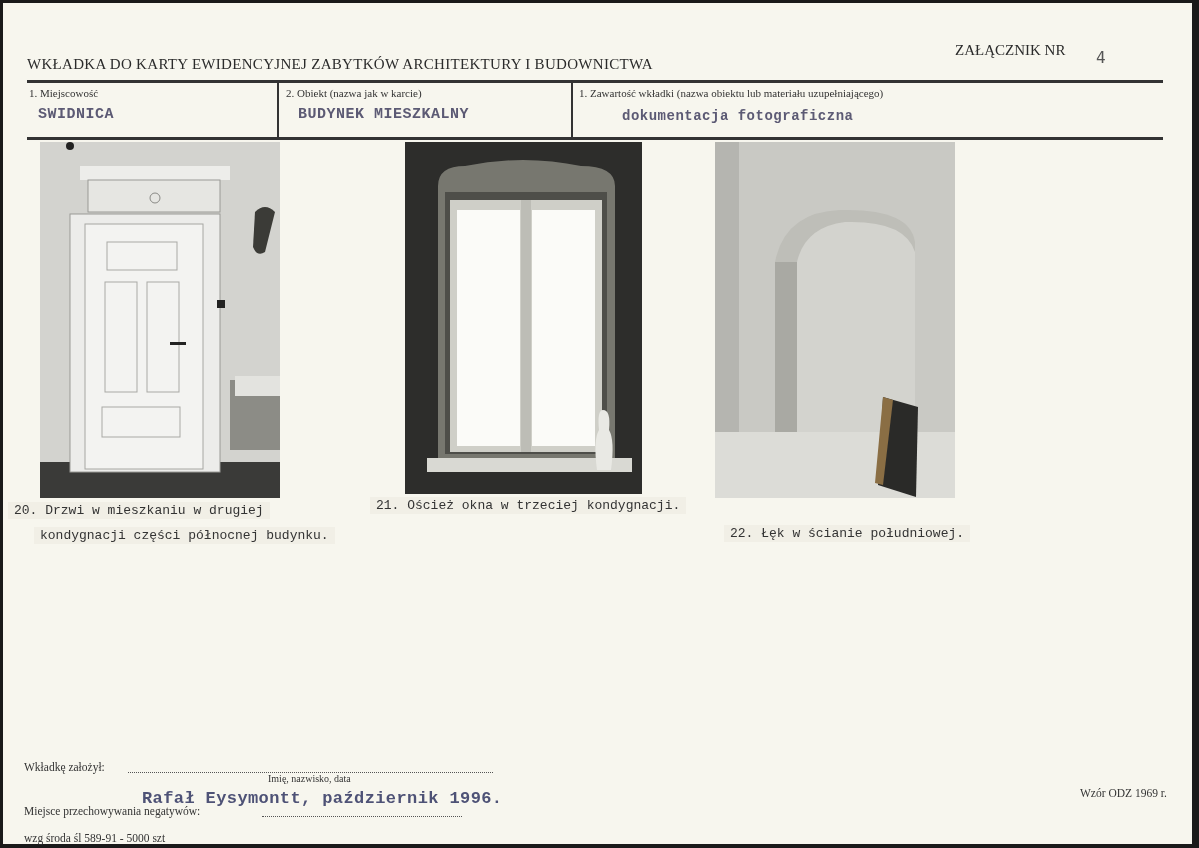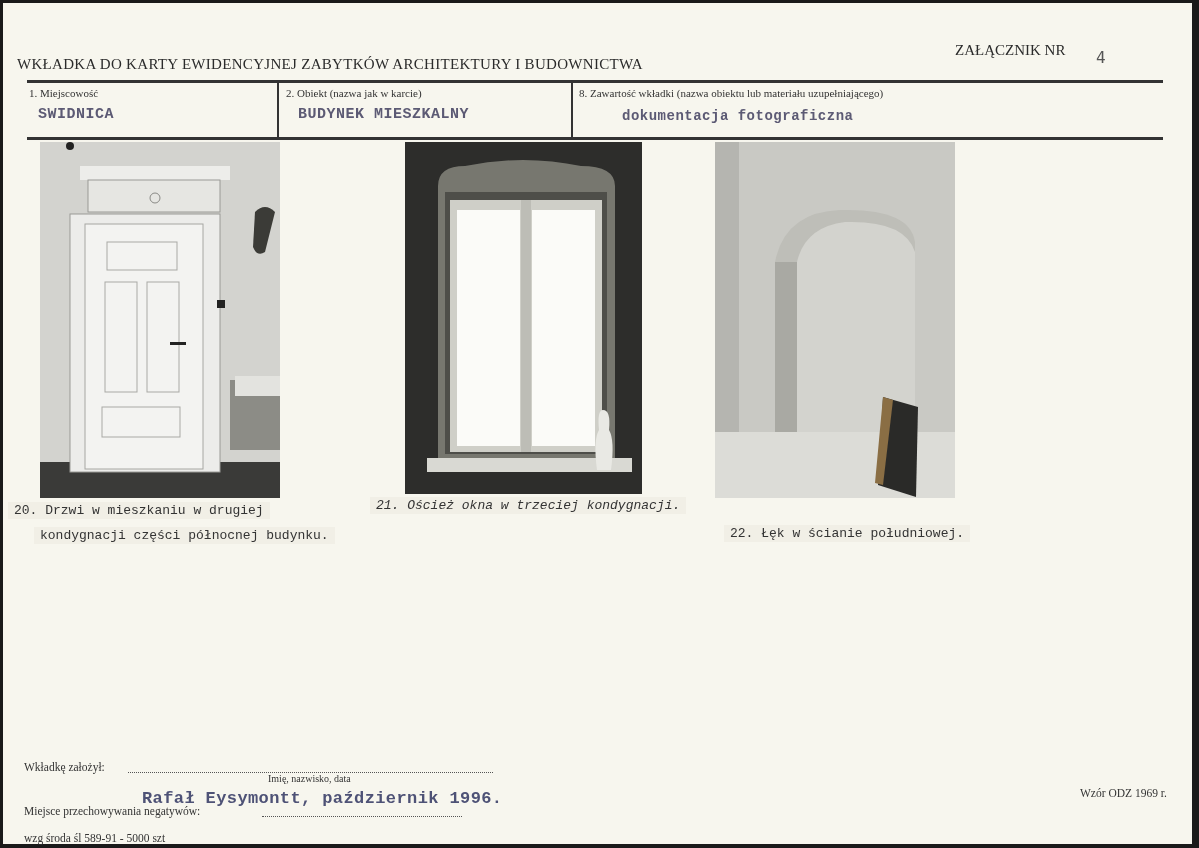--- a/index.html
+++ b/index.html
@@ -7,21 +7,21 @@
     width: 1199px; height: 848px; position: relative; overflow: hidden;
     background: #1a1a1a;
     font-family: "DejaVu Serif", serif;
   }
   .paper {
     position: absolute; left: 3px; top: 3px; width: 1189px; height: 841px;
     background: #f7f6ee;
   }
   .abs { position: absolute; }
   .title {
-    left: 17px; top: 56px; font-size: 15px; color: #2b2b2b;
+    left: 27px; top: 56px; font-size: 15px; color: #2b2b2b;
     letter-spacing: 0.3px; font-family: "Liberation Serif", serif;
   }
   .annex-label {
     left: 955px; top: 42px; font-size: 15px; color: #2b2b2b;
     font-family: "Liberation Serif", serif;
     text-align: right;
   }
   .annex-num {
     left: 1096px; top: 48px; font-size: 16px; color: #555;
     font-family: "DejaVu Sans Mono", monospace;
@@ -58,21 +58,21 @@
 <div class="abs rule" style="left:27px; top:137px; width:1136px;"></div>
 <div class="abs vrule" style="left:277px; top:82px; height:55px;"></div>
 <div class="abs vrule" style="left:571px; top:82px; height:55px;"></div>
 
 <div class="abs field-label" style="left:29px; top:87px;">1. Miejscowość</div>
 <div class="abs typed" style="left:38px; top:106px;">SWIDNICA</div>
 
 <div class="abs field-label" style="left:286px; top:87px;">2. Obiekt (nazwa jak w karcie)</div>
 <div class="abs typed" style="left:298px; top:106px;">BUDYNEK MIESZKALNY</div>
 
-<div class="abs field-label" style="left:579px; top:87px;">8. Zawartość wkładki (nazwa obiektu lub materiału uzupełniającego)</div>
+<div class="abs field-label" style="left:579px; top:87px;">1. Zawartość wkładki (nazwa obiektu lub materiału uzupełniającego)</div>
 <div class="abs typed" style="left:622px; top:108px; font-size:14px;">dokumentacja fotograficzna</div>
 
 <div class="photo" style="left:40px; top:142px; width:240px; height:356px; background:#cfcfcb;">
   <svg width="240" height="356" viewBox="0 0 240 356">
     <rect width="240" height="356" fill="#d3d3cf"></rect>
     <rect x="0" y="320" width="240" height="36" fill="#3a3a38"></rect>
     <rect x="40" y="24" width="150" height="14" fill="#ededea"></rect>
     <rect x="48" y="38" width="132" height="32" fill="#e6e6e2" stroke="#9a9a96"></rect>
     <circle cx="115" cy="56" r="5" fill="none" stroke="#8a8a86"></circle>
     <rect x="30" y="72" width="150" height="258" fill="#ececea" stroke="#9a9a96"></rect>
@@ -112,21 +112,21 @@
     <path d="M82 120 Q90 85 130 80 Q190 78 200 110 L200 300 L82 300 Z" fill="#d3d3ce"></path>
     <rect x="60" y="120" width="22" height="180" fill="#a9a9a3"></rect>
     <rect x="0" y="290" width="240" height="66" fill="#dcdcd7"></rect>
     <path d="M168 255 l35 10 l-2 90 l-38 -12 z" fill="#2a2a28"></path>
     <path d="M168 255 l10 3 l-10 85 l-8 -2 z" fill="#8a6e44"></path>
   </svg>
 </div>
 
 <div class="abs caption" style="left:8px; top:502px;">20. Drzwi w mieszkaniu w drugiej</div>
 <div class="abs caption" style="left:34px; top:527px;">kondygnacji części północnej budynku.</div>
-<div class="abs caption" style="left:370px; top:497px;font-style:italic;">21. Oścież okna w trzeciej kondygnacji.</div>
+<div class="abs caption" style="left:370px; top:497px;">21. Oścież okna w trzeciej kondygnacji.</div>
 <div class="abs caption" style="left:724px; top:497px;margin-top:28px;">22. Łęk w ścianie południowej.</div>
 
 <div class="abs small" style="left:24px; top:761px;">Wkładkę założył:</div>
 <div class="abs dots" style="left:128px; top:771px; width:365px; height:1px;"></div>
 <div class="abs handwrite" style="left:142px; top:753px;">Rafał Eysymontt, październik 1996.</div>
 <div class="abs small" style="left:268px; top:773px; font-size:10px;">Imię, nazwisko, data</div>
 
 <div class="abs small" style="left:24px; top:805px;">Miejsce przechowywania negatywów:</div>
 <div class="abs dots" style="left:262px; top:815px; width:200px; height:1px;"></div>
 <div class="abs small" style="left:265px; top:805px;"></div>

